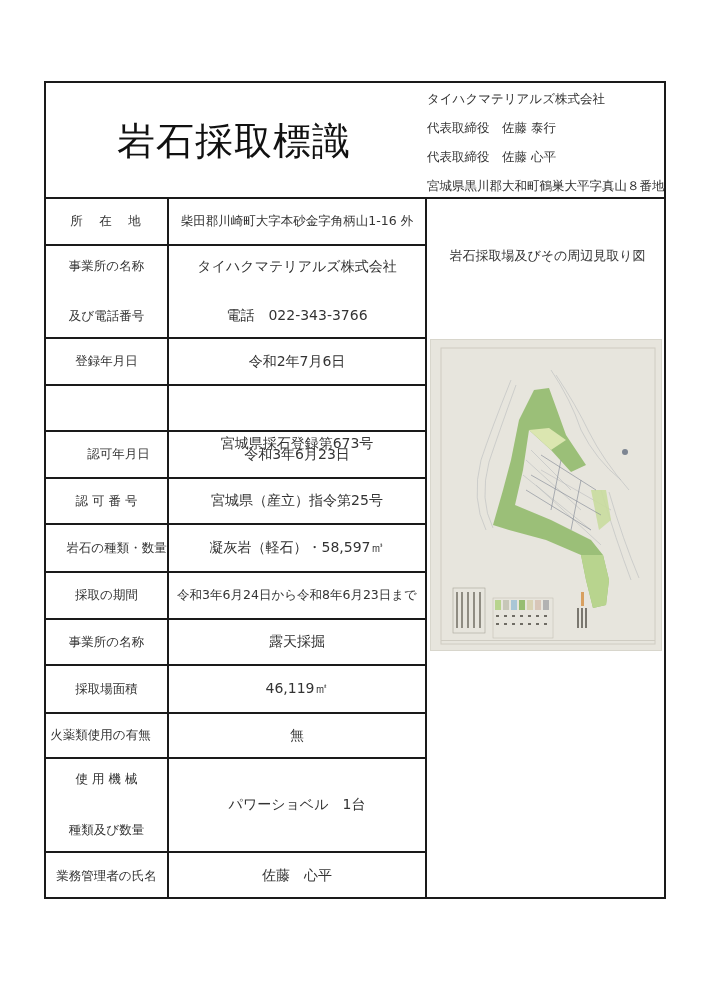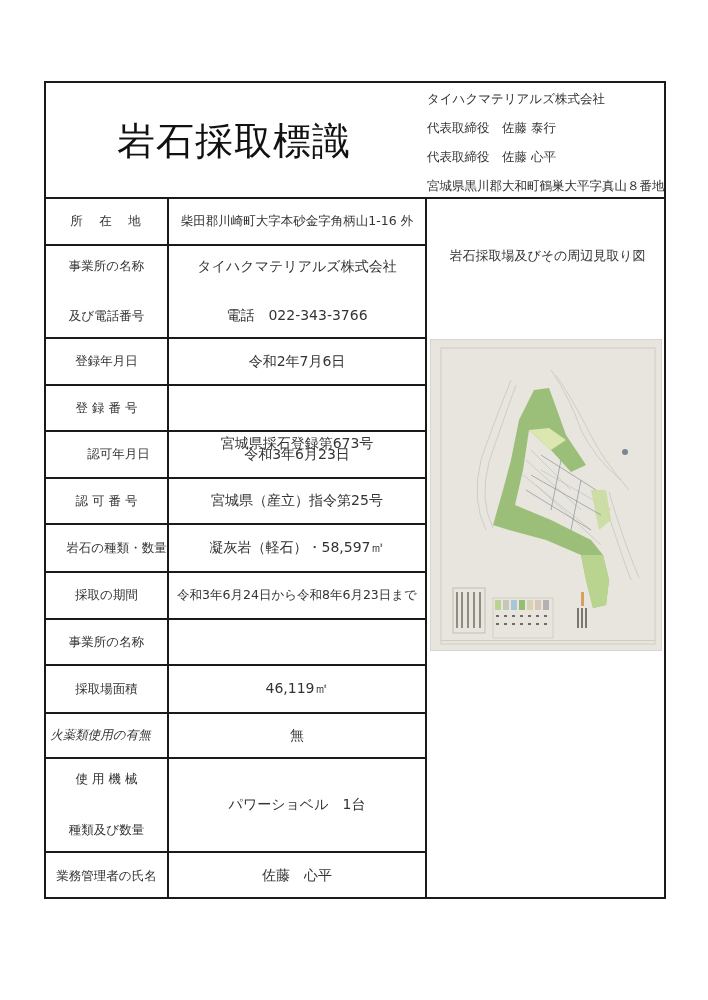--- a/index.html
+++ b/index.html
@@ -67,41 +67,41 @@
     <span>及び電話番号</span>
   </div>
   <div class="cell value two-line" style="left:123px; top:163px; width:256px; height:91px;">
     <span>タイハクマテリアルズ株式会社</span>
     <span>電話　022-343-3766</span>
   </div>
 
   <div class="cell label" style="left:0; top:256px; width:121px; height:45px;">登録年月日</div>
   <div class="cell value" style="left:123px; top:256px; width:256px; height:45px;">令和2年7月6日</div>
 
-  <div class="cell label" style="left:0; top:303px; width:121px; height:44px;">登 録 番 号</div>
   <div class="cell value" style="left:123px; top:303px; width:256px; height:44px;margin-top:36px;">宮城県採石登録第673号</div>
 
   <div class="cell label" style="left:0; top:349px; width:145px; height:45px;">認可年月日</div>
   <div class="cell value" style="left:123px; top:349px; width:256px; height:45px;border-radius:15px;">令和3年6月23日</div>
 
   <div class="cell label" style="left:0; top:396px; width:121px; height:44px;">認 可 番 号</div>
   <div class="cell value" style="left:123px; top:396px; width:256px; height:44px;">宮城県（産立）指令第25号</div>
 
   <div class="cell label" style="left:0; top:442px; width:121px; height:46px;margin-left:10px;">岩石の種類・数量</div>
   <div class="cell value" style="left:123px; top:442px; width:256px; height:46px;">凝灰岩（軽石）・58,597㎥</div>
 
   <div class="cell label" style="left:0; top:490px; width:121px; height:45px;">採取の期間</div>
   <div class="cell value" style="left:123px; top:490px; width:256px; height:45px; font-size:12.5px;">令和3年6月24日から令和8年6月23日まで</div>
 
   <div class="cell label" style="left:0; top:537px; width:121px; height:44px;">事業所の名称</div>
+  <div class="cell value" style="left:123px; top:537px; width:256px; height:44px;">露天採掘</div>
 
   <div class="cell label" style="left:0; top:583px; width:121px; height:46px;">採取場面積</div>
   <div class="cell value" style="left:123px; top:583px; width:256px; height:46px;">46,119㎡</div>
 
-  <div class="cell label" style="left:0; top:631px; width:109px; height:43px;font-style:italic;">火薬類使用の有無</div>
+  <div class="cell label" style="left:0; top:631px; width:109px; height:43px;">火薬類使用の有無</div>
   <div class="cell value" style="left:123px; top:631px; width:256px; height:43px;">無</div>
 
   <div class="cell label two-line" style="left:0; top:676px; width:121px; height:92px;">
     <span>使 用 機 械</span>
     <span>種類及び数量</span>
   </div>
   <div class="cell value" style="left:123px; top:676px; width:256px; height:92px;">パワーショベル　1台</div>
 
   <div class="cell value" style="left:123px; top:770px; width:256px; height:46px;">佐藤　心平</div>
   <div class="cell label" style="left:0; top:770px; width:121px; height:46px;">業務管理者の氏名</div>

